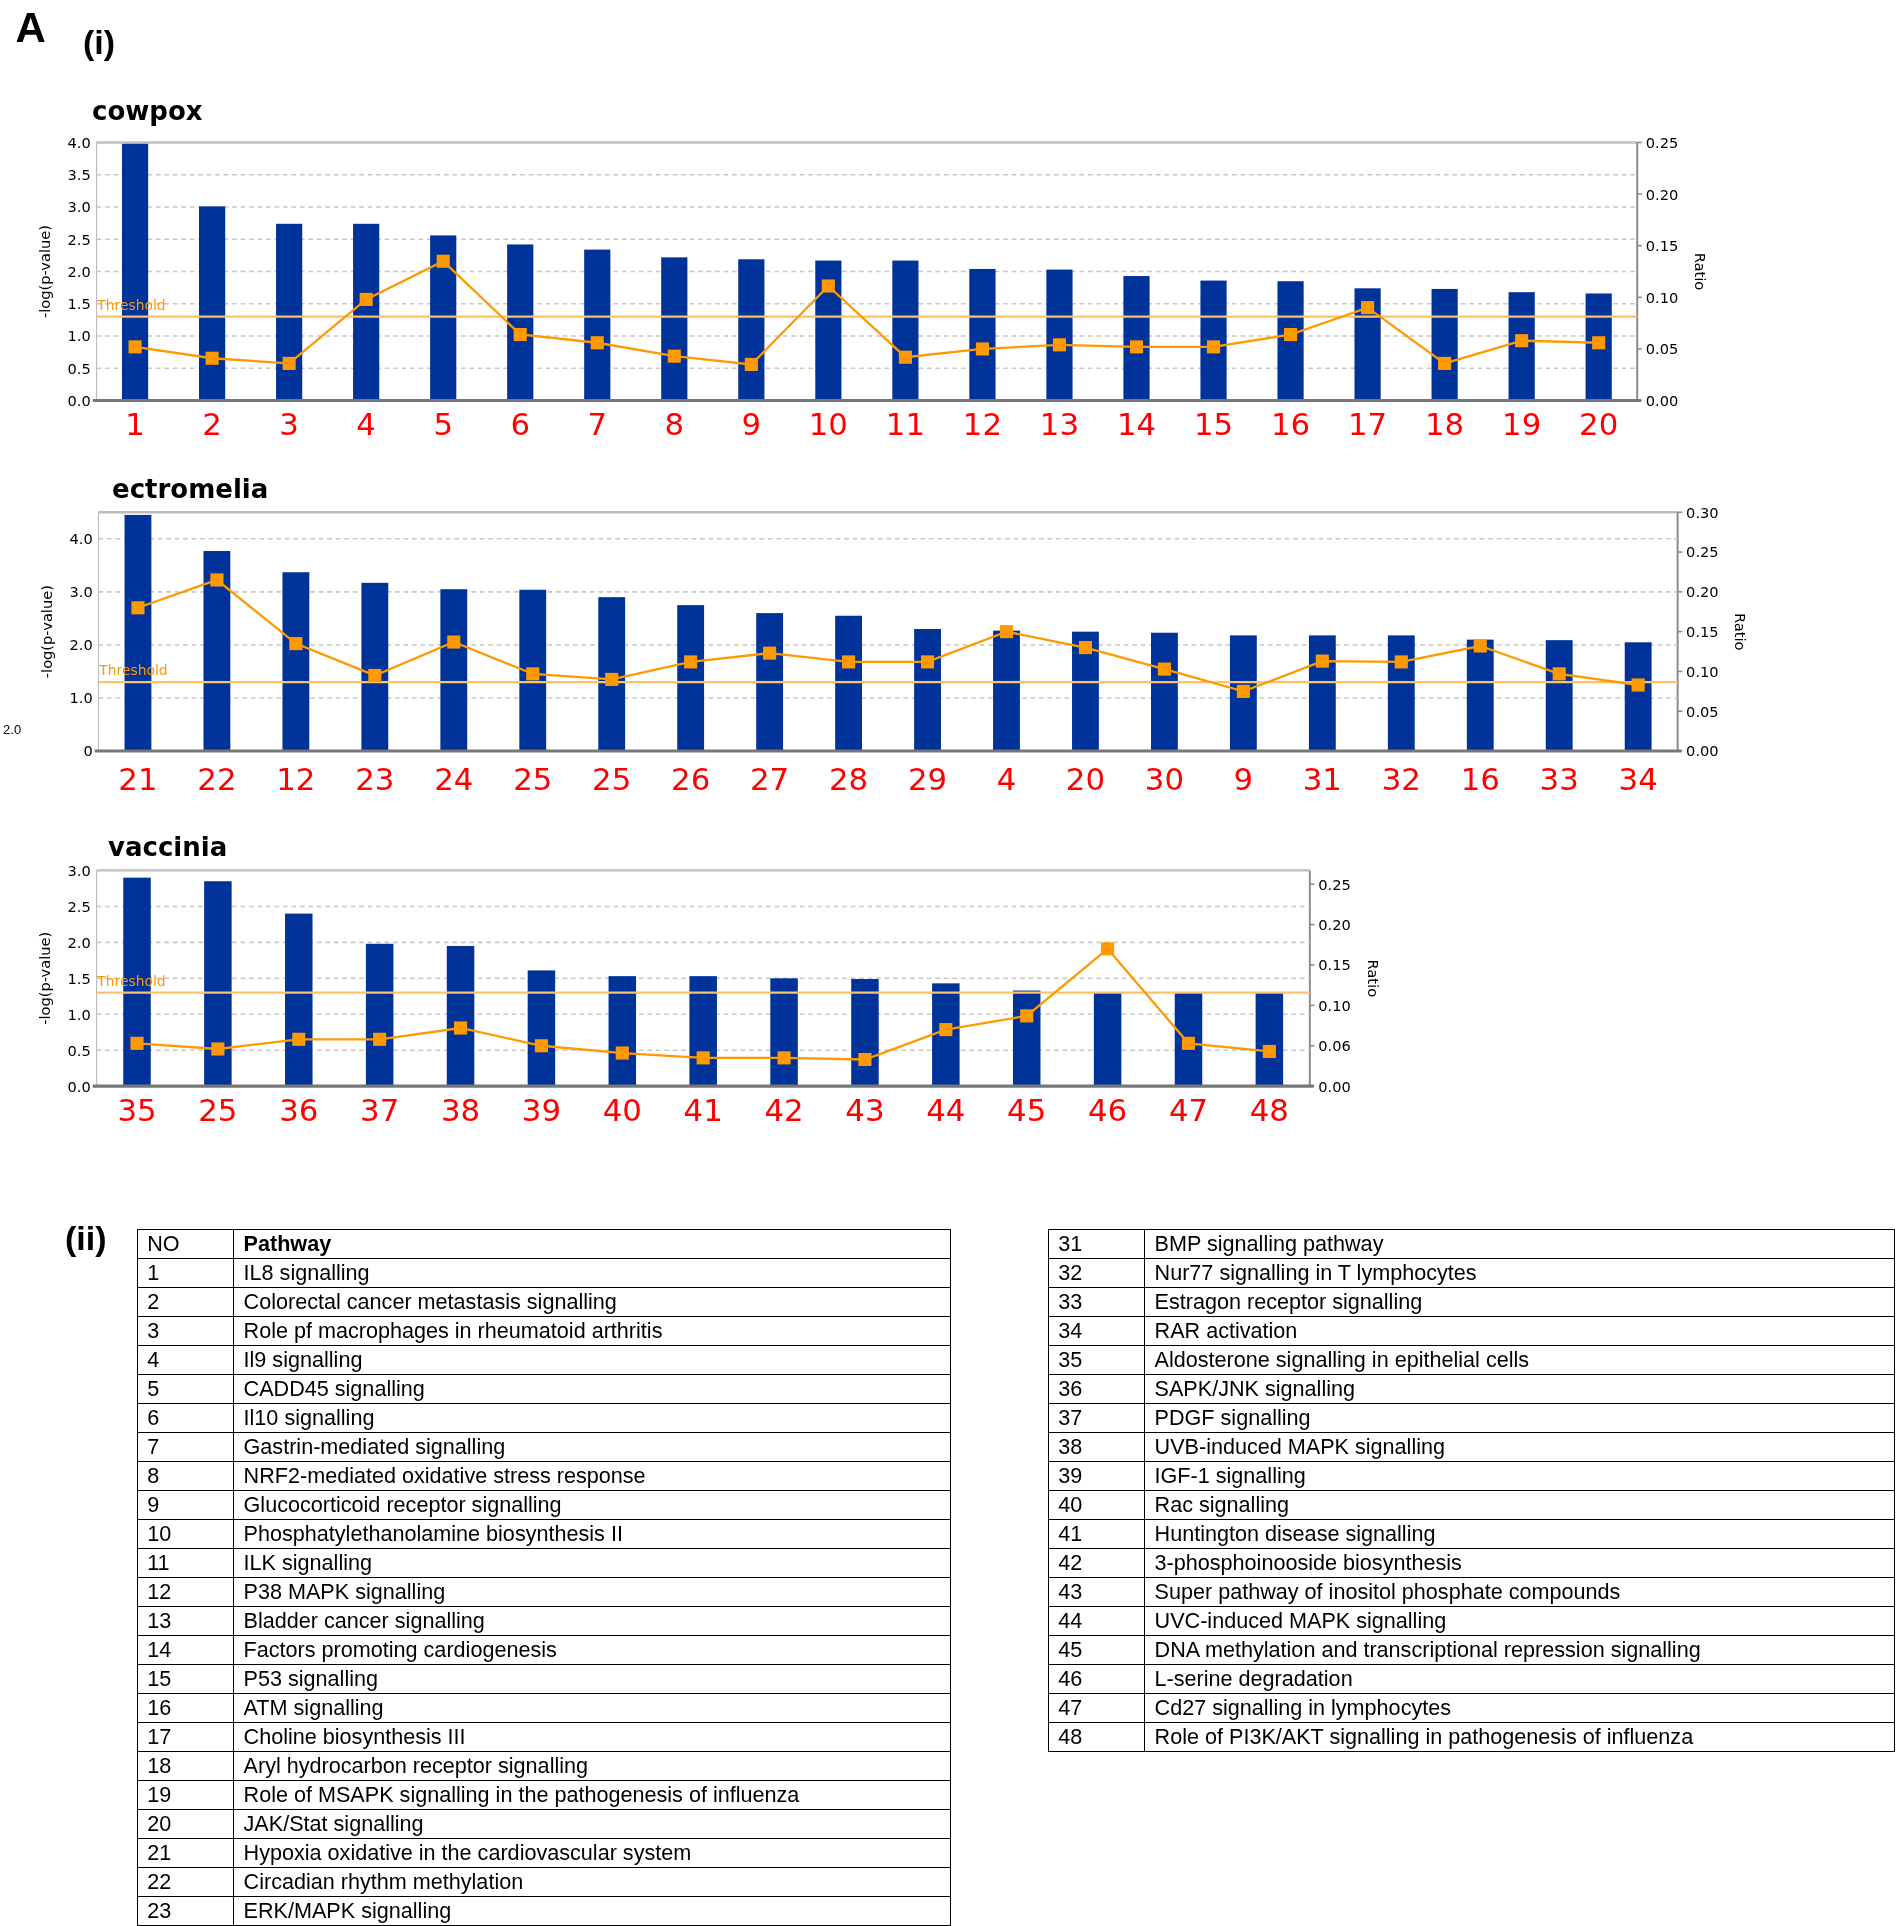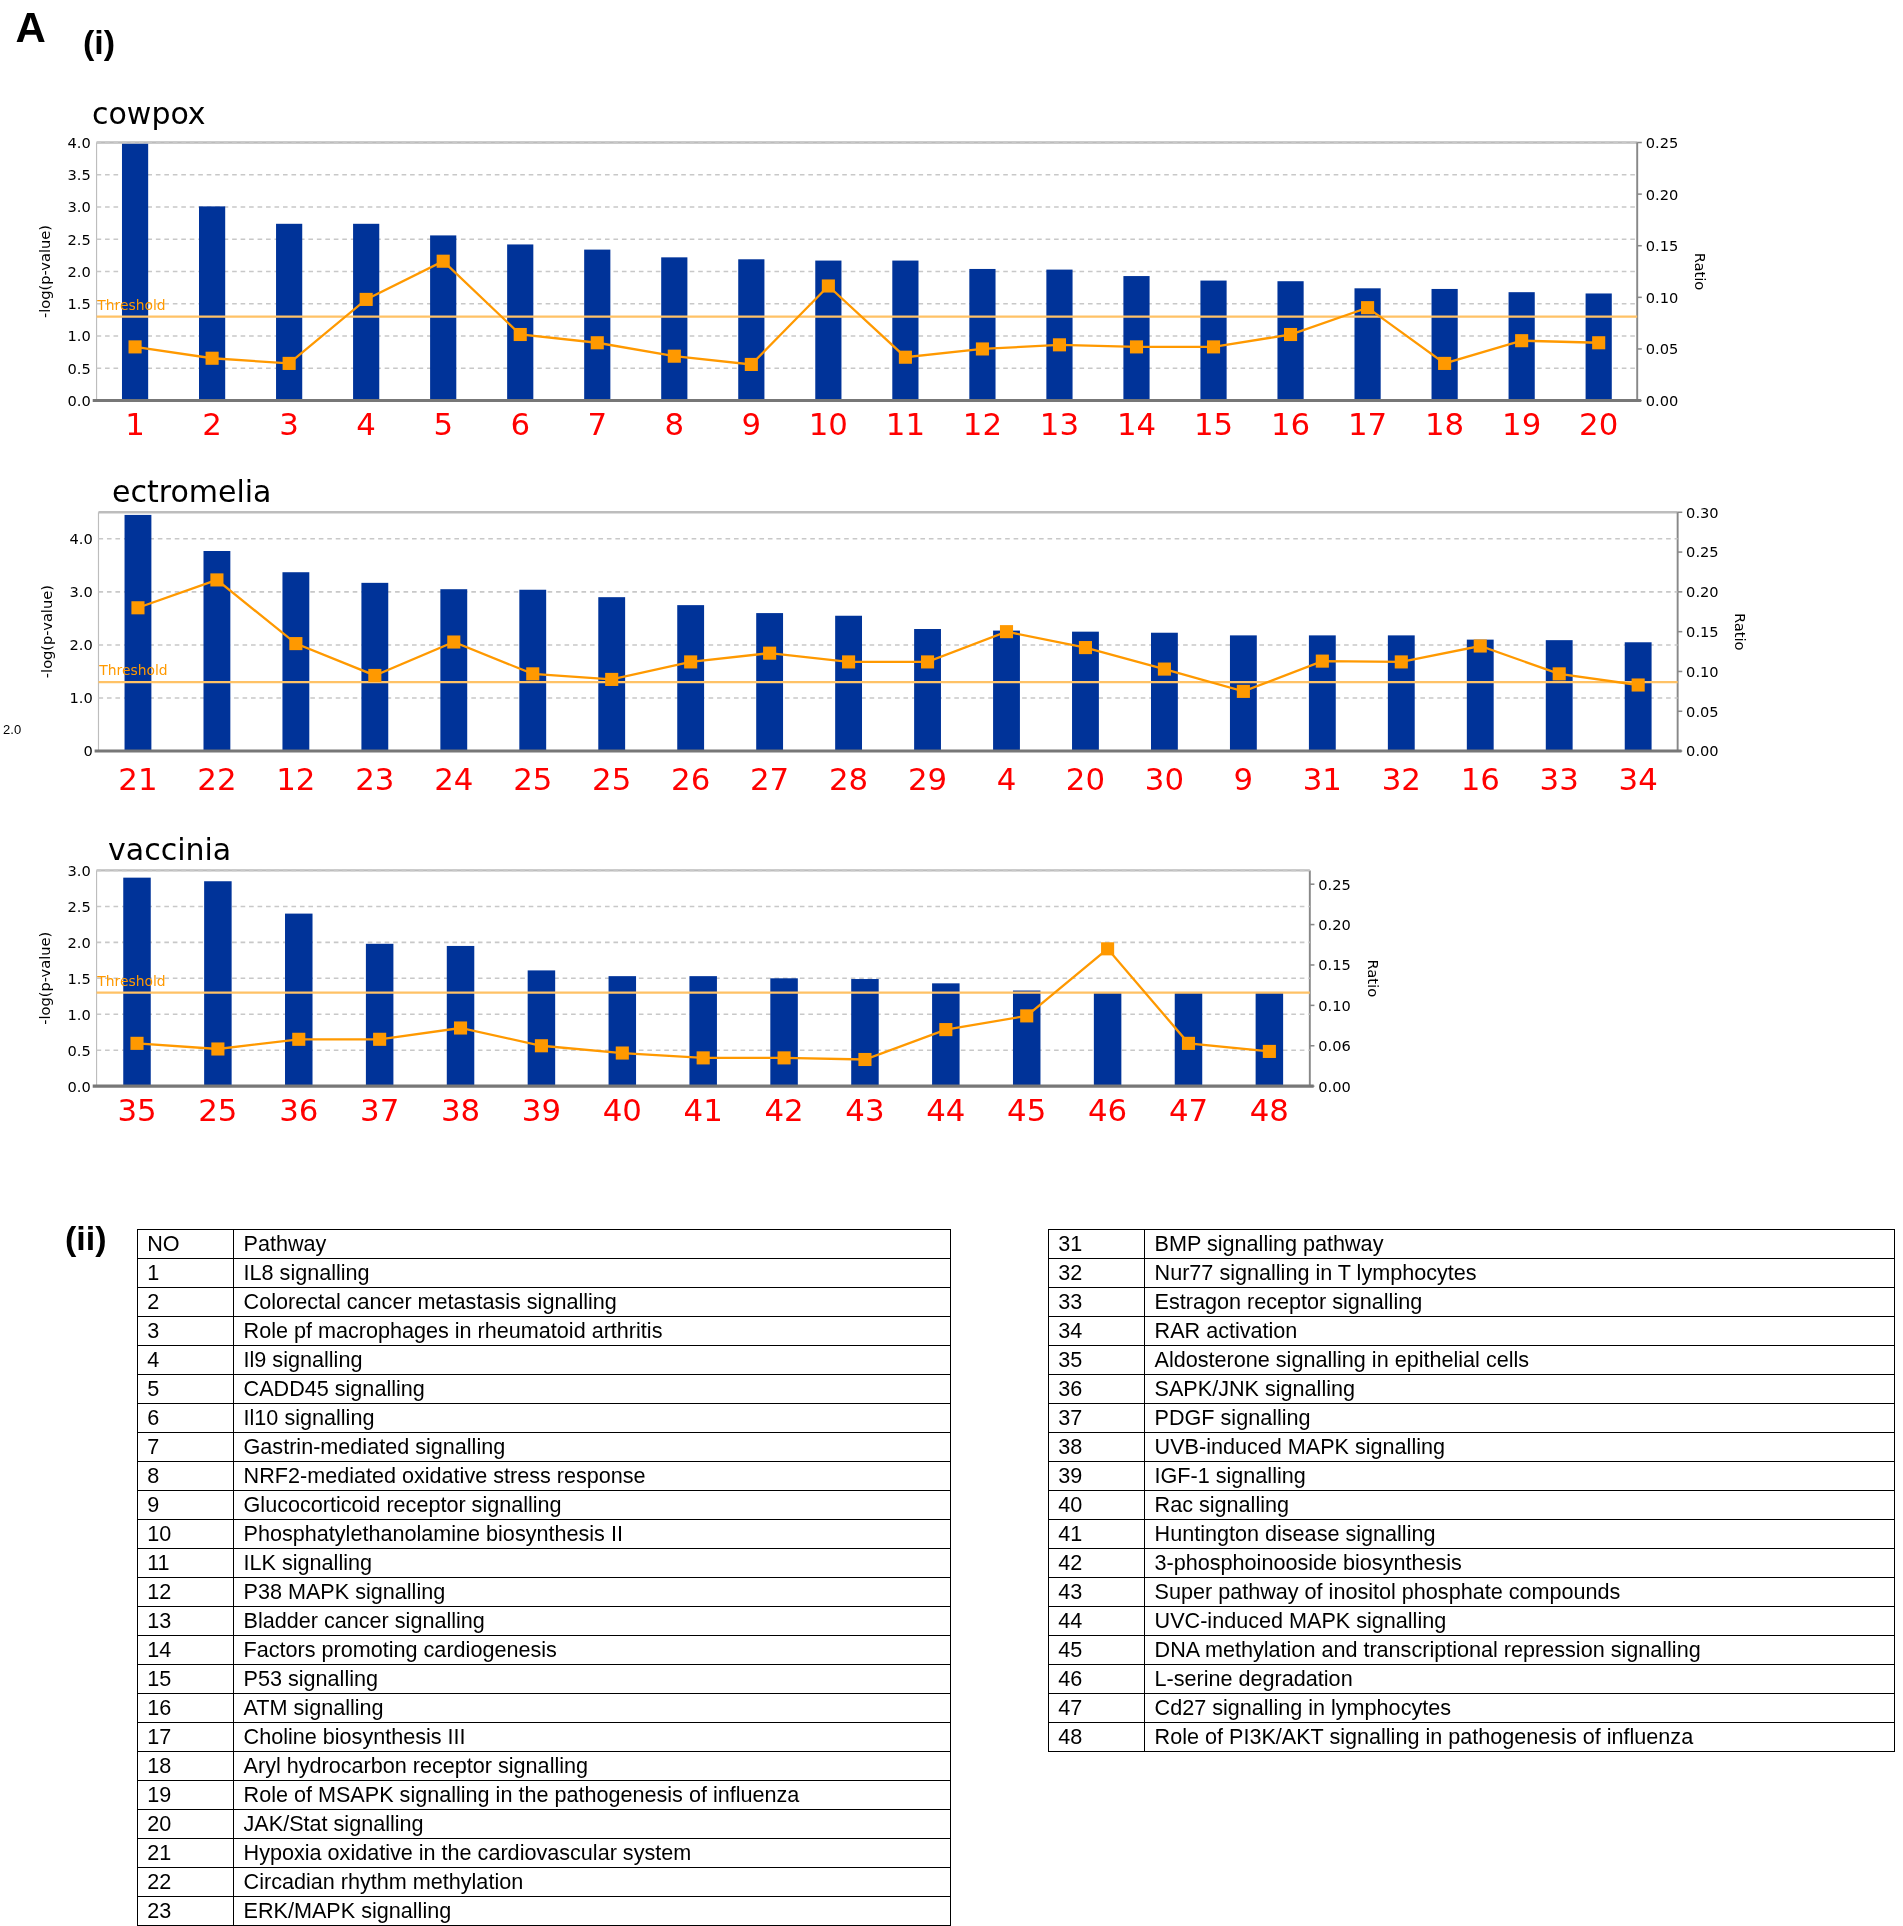--- a/index.html
+++ b/index.html
@@ -1,26 +1,26 @@
 <!DOCTYPE html>
 <html style="font-size:6.2px"><head>
 <meta charset="utf-8">
 <style>
   html, body { margin:0; padding:0; background:#ffffff; }
   body { width:1904px; height:2221px; position:relative; overflow:hidden;
          font-family:"Liberation Sans", sans-serif; color:#000; }
   .panel-letter { position:absolute; left:15.4px; top:3.9px; font-size:42px; font-weight:bold; }
   .sub-label { position:absolute; font-size:34px; font-weight:bold; }
   .chart { position:absolute; }
-  .chart-title { position:absolute; font-size:30px; font-family:"DejaVu Sans", sans-serif; }
+  .chart-title { position:absolute; font-size:26px; font-family:"DejaVu Sans", sans-serif;font-weight:bold; }
   .tbl { position:absolute; border-collapse:collapse; font-family:"Liberation Sans", sans-serif; font-size:21.6px; }
   .tbl td { border:1.9px solid #000; height:28px; padding:0 9.2px; white-space:nowrap; vertical-align:middle; }
   .tbl td.no { width:77px; }
   .tbl th { border:1.9px solid #000; height:28px; padding:0 9.2px; text-align:left; font-weight:normal; }
-  .tbl th.pathway { font-weight:normal;margin-top:9px; }
+  .tbl th.pathway { font-weight:bold;margin-top:9px; }
   .stray { position:absolute; font-size:13px; }
 </style>
 </head>
 <body>
 
 <div class="panel-letter">A</div>
 <div class="sub-label" style="left:83px; top:23px;">(i)</div>
 
 <div class="chart" id="chart-0">
   <div class="chart-title" style="left:92px; top:96px;">cowpox</div>

